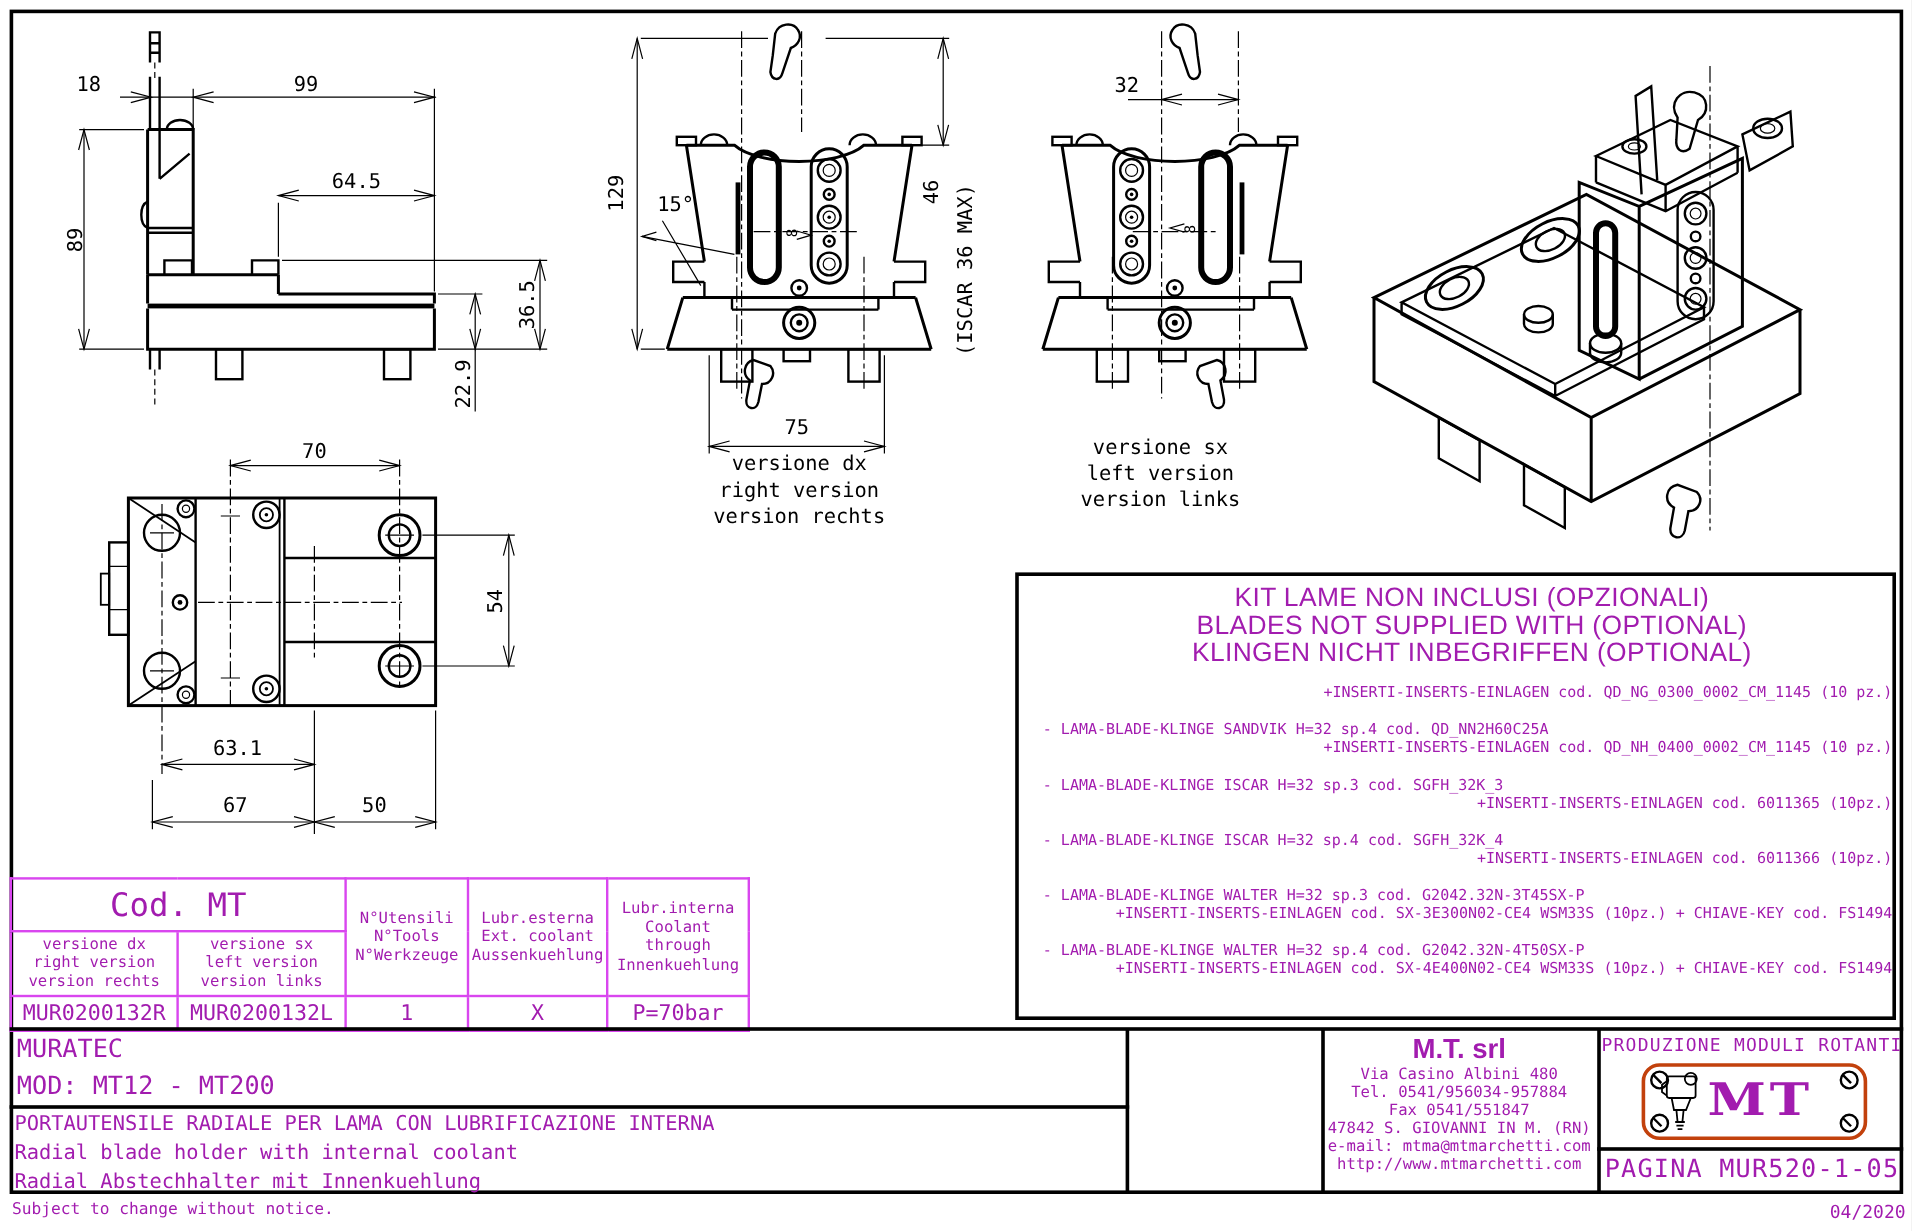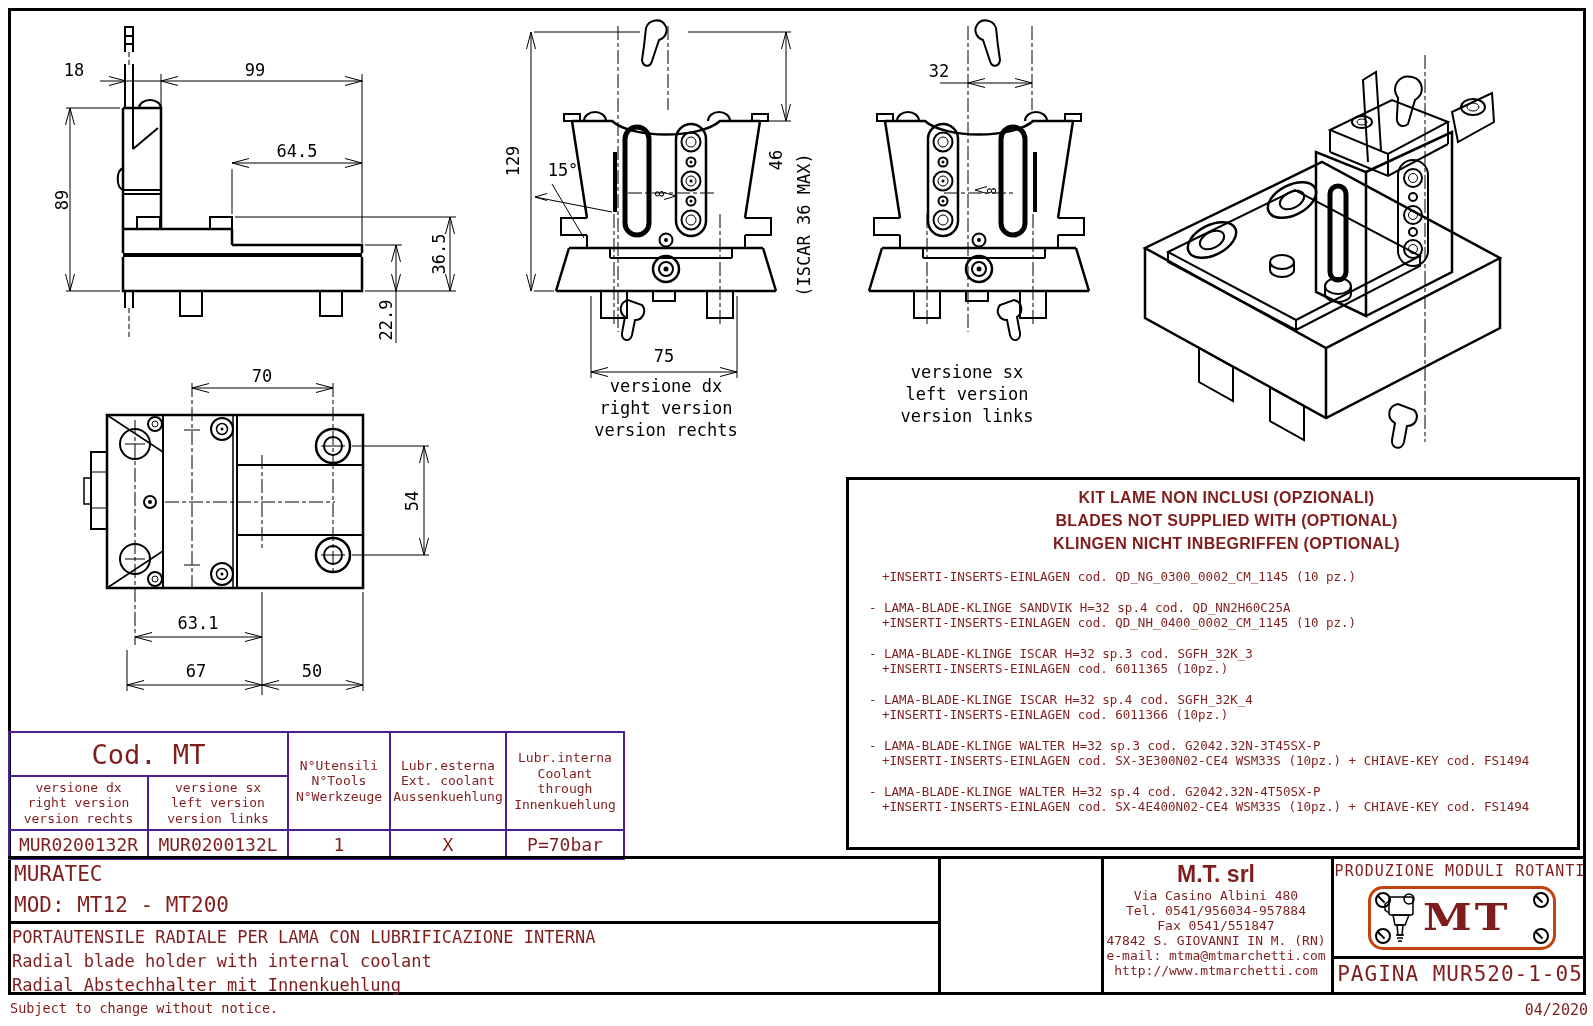--- a/index.html
+++ b/index.html
@@ -1,37 +1,37 @@
 <!DOCTYPE html>
 <html><head>
 <meta charset="utf-8">
 <style>
   html,body{margin:0;padding:0;background:#e8e8e8;}
   #sheet{position:relative;width:1593px;height:1026px;background:#ffffff;overflow:hidden;
-         font-family:"DejaVu Sans Mono",monospace;color:#7f1d1d;}
+         font-family:"DejaVu Sans Mono",monospace;color:#a21caf;}
   .abs{position:absolute;box-sizing:border-box;}
   .mono{font-family:"DejaVu Sans Mono",monospace;}
   .sans{font-family:"Liberation Sans",sans-serif;}
   .ctr{text-align:center;}
   
   #frame{left:8px;top:8px;width:1578px;height:987px;border:3px solid #000;}
   .hline{background:#000;height:3px;}
   .vline{background:#000;width:3px;}
   
   #codtab{left:8px;top:731px;border-collapse:collapse;table-layout:fixed;}
-  #codtab td{border:2px solid #4c1d95;padding:0;vertical-align:middle;text-align:center;}
+  #codtab td{border:2px solid #d946ef;padding:0;vertical-align:middle;text-align:center;}
   #codtab .t{font-size:27px;}
   #codtab .h{font-size:13px;line-height:15.5px;}
   #codtab .v{font-size:18px;}
   
   #kitbox{left:846px;top:477px;width:734px;height:373px;border:3px solid #000;}
-  .kit-title{font-weight:bold;font-size:16px;line-height:23px;letter-spacing:0.3px;padding-left:27px;}
+  .kit-title{font-weight:normal;font-size:22px;line-height:23px;letter-spacing:0.3px;padding-left:27px;}
   .kit-items{margin-top:14px;padding-left:20px;font-size:12.5px;line-height:15px;}
   .kit-item{margin-bottom:16px;white-space:nowrap;}
-  .kit-item .ins{padding-left:13px;}
+  .kit-item .ins{padding-left:13px;text-align:right;}
   
   .tb-big{font-size:21px;}
   .tb-desc{font-size:17px;line-height:24px;}
   .mt-name{font-size:23px;font-weight:bold;}
   .mt-addr{font-size:13px;line-height:15px;}
   .prod-hdr{font-size:15px;letter-spacing:1px;}
   .pagina{font-size:21px;letter-spacing:1px;}
   
   #mtlogo{left:1368px;top:886px;width:188px;height:64px;border:3px solid #c2410c;border-radius:15px;}
   #mtlogo .mtword{font-family:"DejaVu Serif",serif;font-weight:bold;font-size:44px;letter-spacing:3px;

